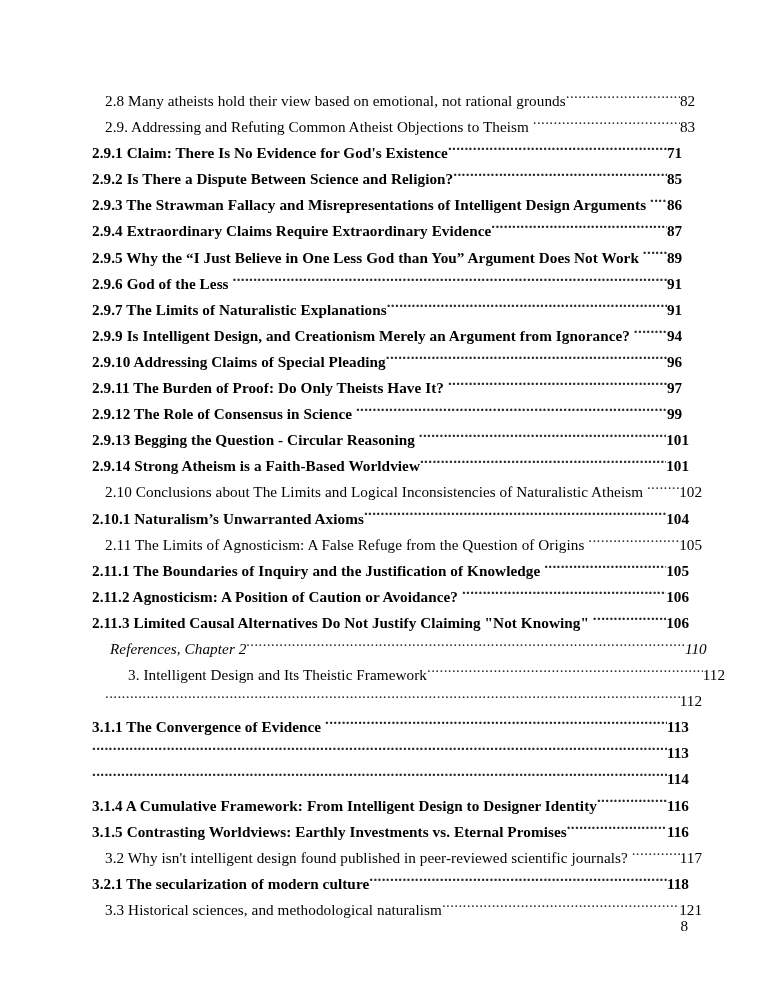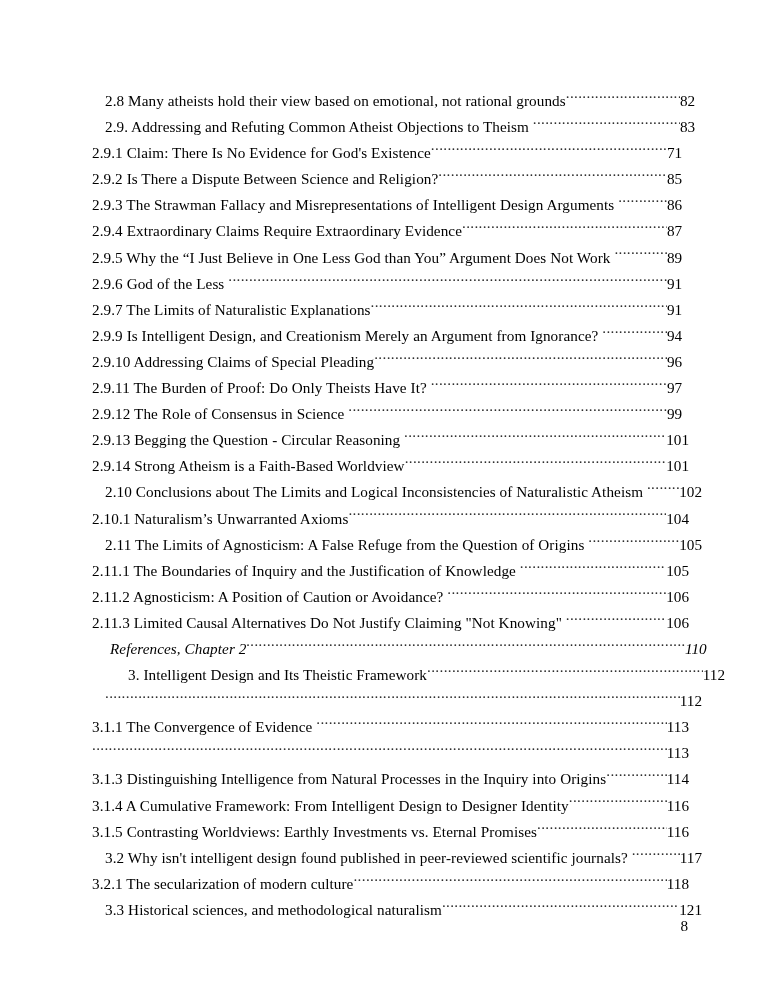--- a/index.html
+++ b/index.html
@@ -63,21 +63,21 @@
     bottom: 0px;
     width: 1000px;
   }
   .toc-entry .pageno {
     flex: 0 0 auto;
     text-align: left;
     min-width: 22px;
     padding-left: 0px;
   }
   
-  .ind-0 { padding-left: 0px; }
+  .ind-0 { padding-left: 0px; font-weight: bold; }
   .ind-1 { padding-left: 13px; }
   .ind-2 { padding-left: 18px; font-style: italic; }
   .ind-3 { padding-left: 36px; }
   
   .gap .title::after {
     content: " ";
     display: inline;
     white-space: pre;
   }
   .folio {
@@ -216,21 +216,20 @@
       <div class="toc-entry ind-0 gap">
         <span class="title">3.1.1 The Convergence of Evidence</span>
         <span class="leader"></span>
         <span class="pageno">113</span>
       </div>
       <div class="toc-entry ind-0 gap">
         <span class="leader"></span>
         <span class="pageno">113</span>
       </div>
       <div class="toc-entry ind-0">
-        <span class="title">3.1.3 Distinguishing Intelligence from Natural Processes in the Inquiry into Origins</span>
         <span class="leader"></span>
         <span class="pageno">114</span>
       </div>
       <div class="toc-entry ind-0">
         <span class="title">3.1.4 A Cumulative Framework: From Intelligent Design to Designer Identity</span>
         <span class="leader"></span>
         <span class="pageno">116</span>
       </div>
       <div class="toc-entry ind-0">
         <span class="title">3.1.5 Contrasting Worldviews: Earthly Investments vs. Eternal Promises</span>

